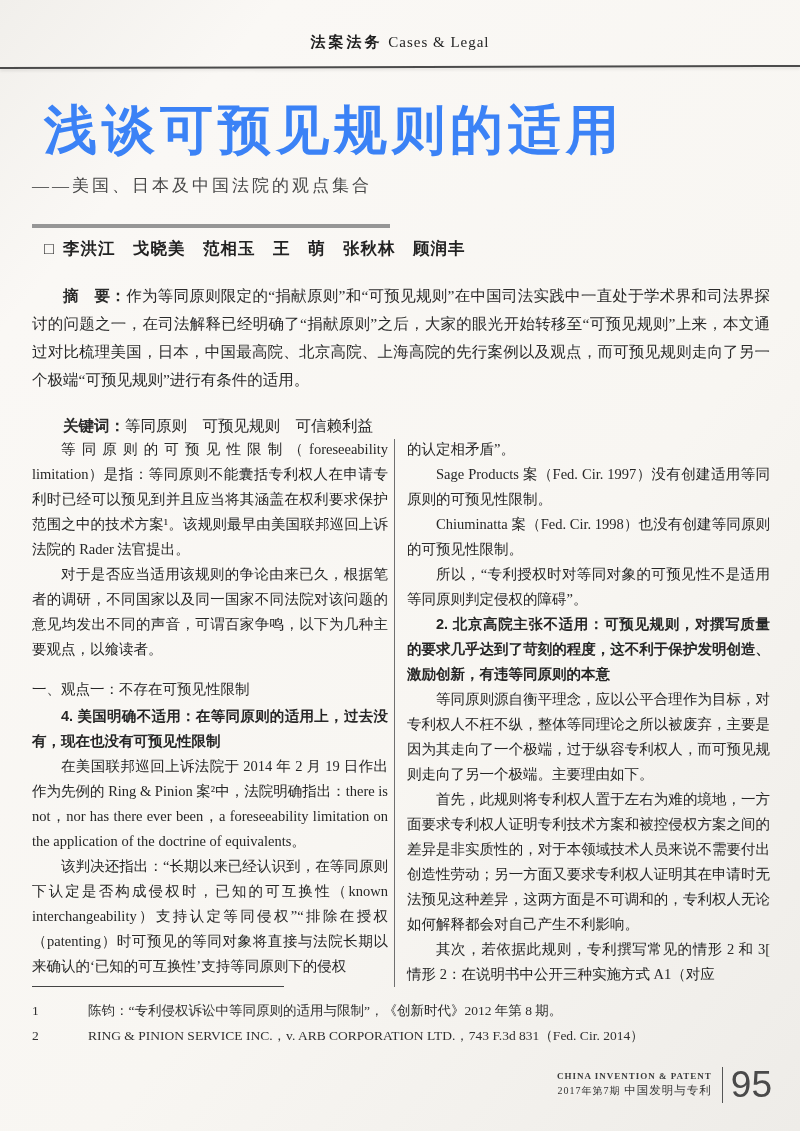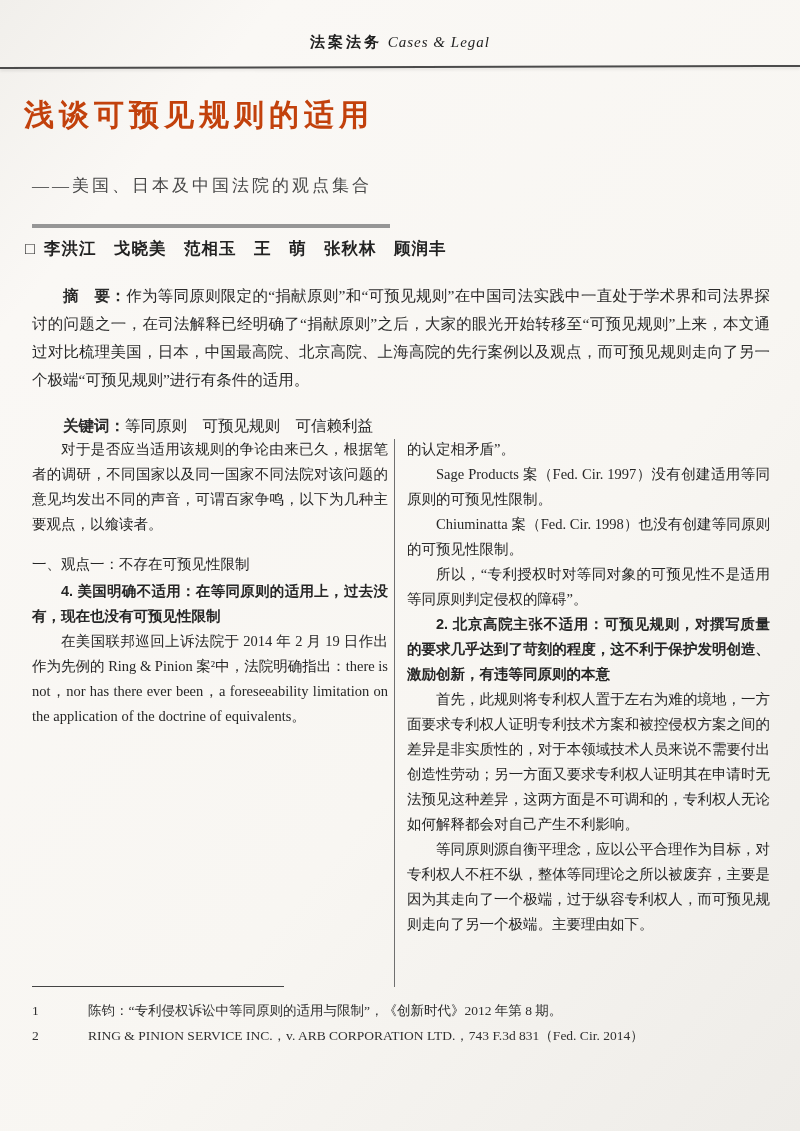--- a/index.html
+++ b/index.html
@@ -6,27 +6,27 @@
   body{
     width:800px;height:1131px;position:relative;overflow:hidden;
     background:linear-gradient(130deg,#f1efeb 0%,#faf8f5 16%,#f8f6f2 60%,#eeece8 100%);
     font-family:"Liberation Serif","DejaVu Serif",serif;
     color:#2d2d2d;
   }
   .page{position:absolute;inset:0;}
   
   .journal-section{position:absolute;top:33px;left:0;width:100%;text-align:center;font-size:15px;color:#1f1f1f;}
   .section-cn{font-family:"Liberation Sans","DejaVu Sans",sans-serif;font-weight:bold;letter-spacing:3px;text-align:right;}
-  .section-en{font-family:"Liberation Serif","DejaVu Serif",serif;margin-left:2px;letter-spacing:1px;font-style:italic;}
+  .section-en{font-family:"Liberation Serif","DejaVu Serif",serif;margin-left:2px;letter-spacing:1px;}
   .header-rule{position:absolute;top:66px;left:0;width:800px;height:2px;background:#4b4b4b;transform:rotate(-0.15deg);box-shadow:0 2px 3px rgba(0,0,0,0.10);}
   
-  .title{position:absolute;top:95px;left:24px;font-size:30px;font-weight:bold;color:#c2410c;letter-spacing:5px;font-family:"Liberation Serif","DejaVu Serif",serif;}
+  .title{position:absolute;top:95px;left:44px;font-size:53px;font-weight:bold;color:#3b82f6;letter-spacing:5px;font-family:"Liberation Serif","DejaVu Serif",serif;}
   .subtitle{position:absolute;top:174px;left:32px;font-size:17px;color:#484848;letter-spacing:3px;font-family:Liberation Serif, serif;}
   .authors-rule{position:absolute;top:224px;left:32px;width:358px;height:4px;background:#969696;}
-  .authors{position:absolute;top:238px;left:25px;font-size:16.5px;font-weight:bold;font-family:Liberation Serif, serif;color:#222;letter-spacing:1px;}
+  .authors{position:absolute;top:238px;left:44px;font-size:16.5px;font-weight:bold;font-family:Liberation Serif, serif;color:#222;letter-spacing:1px;}
   .author-marker{font-weight:normal;margin-right:8px;}
   
   .abstract{position:absolute;top:282px;left:32px;width:738px;font-size:15.5px;line-height:28px;text-align:justify;color:#2a2a2a;}
   .abstract p{margin:0;text-indent:2em;}
   .abstract .label{font-weight:bold;font-family:"Liberation Sans","DejaVu Sans",sans-serif;}
   .abstract .keywords{margin-top:18px;}
   
   .columns{position:absolute;top:437px;left:32px;width:738px;height:552px;display:flex;}
   .col{font-size:14.5px;line-height:25px;text-align:justify;color:#262626;}
   .col-left{width:356px;}
@@ -70,43 +70,54 @@
     <span class="author-marker">□</span><span>李洪江　戈晓美　范相玉　王　萌　张秋林　顾润丰</span>
   </div>
 
   <section class="abstract">
     <p><span class="label">摘　要：</span><span>作为等同原则限定的“捐献原则”和“可预见规则”在中国司法实践中一直处于学术界和司法界探讨的问题之一，在司法解释已经明确了“捐献原则”之后，大家的眼光开始转移至“可预见规则”上来，本文通过对比梳理美国，日本，中国最高院、北京高院、上海高院的先行案例以及观点，而可预见规则走向了另一个极端“可预见规则”进行有条件的适用。</span></p>
     <p class="keywords"><span class="label">关键词：</span><span>等同原则　可预见规则　可信赖利益</span></p>
   </section>
 
   <section class="columns">
     <div class="col col-left">
+      <p class="indent">等同原则的可预见性限制（foreseeability limitation）是指：等同原则不能囊括专利权人在申请专利时已经可以预见到并且应当将其涵盖在权利要求保护范围之中的技术方案¹。该规则最早由美国联邦巡回上诉法院的 Rader 法官提出。</p>
       <p class="indent">对于是否应当适用该规则的争论由来已久，根据笔者的调研，不同国家以及同一国家不同法院对该问题的意见均发出不同的声音，可谓百家争鸣，以下为几种主要观点，以飨读者。</p>
       <p class="h-section">一、观点一：不存在可预见性限制</p>
       <p class="h-sub">4. 美国明确不适用：在等同原则的适用上，过去没有，现在也没有可预见性限制</p>
       <p class="indent">在美国联邦巡回上诉法院于 2014 年 2 月 19 日作出作为先例的 Ring &amp; Pinion 案²中，法院明确指出：there is not，nor has there ever been，a foreseeability limitation on the application of the doctrine of equivalents。</p>
+      <p class="indent">该判决还指出：“长期以来已经认识到，在等同原则下认定是否构成侵权时，已知的可互换性（known interchangeability）支持认定等同侵权”“排除在授权（patenting）时可预见的等同对象将直接与法院长期以来确认的‘已知的可互换性’支持等同原则下的侵权</p>
     </div>
     <div class="col-divider"></div>
     <div class="col col-right">
       <p>的认定相矛盾”。</p>
       <p class="indent">Sage Products 案（Fed. Cir. 1997）没有创建适用等同原则的可预见性限制。</p>
       <p class="indent">Chiuminatta 案（Fed. Cir. 1998）也没有创建等同原则的可预见性限制。</p>
       <p class="indent">所以，“专利授权时对等同对象的可预见性不是适用等同原则判定侵权的障碍”。</p>
       <p class="h-sub">2. 北京高院主张不适用：可预见规则，对撰写质量的要求几乎达到了苛刻的程度，这不利于保护发明创造、激励创新，有违等同原则的本意</p>
+      <p class="indent">等同原则源自衡平理念，应以公平合理作为目标，对专利权人不枉不纵，整体等同理论之所以被废弃，主要是因为其走向了一个极端，过于纵容专利权人，而可预见规则走向了另一个极端。主要理由如下。</p>
       <p class="indent">首先，此规则将专利权人置于左右为难的境地，一方面要求专利权人证明专利技术方案和被控侵权方案之间的差异是非实质性的，对于本领域技术人员来说不需要付出创造性劳动；另一方面又要求专利权人证明其在申请时无法预见这种差异，这两方面是不可调和的，专利权人无论如何解释都会对自己产生不利影响。</p>
-      <p class="indent">等同原则源自衡平理念，应以公平合理作为目标，对专利权人不枉不纵，整体等同理论之所以被废弃，主要是因为其走向了一个极端，过于纵容专利权人，而可预见规则走向了另一个极端。主要理由如下。</p>
+      <p class="indent">其次，若依据此规则，专利撰写常见的情形 2 和 3[ 情形 2：在说明书中公开三种实施方式 A1（对应</p>
     </div>
   </section>
 
   <section class="footnotes">
     <div class="fn-rule"></div>
     <div class="fn">
       <span class="fn-num">1</span>
       <span class="fn-text">陈钧：“专利侵权诉讼中等同原则的适用与限制”，《创新时代》2012 年第 8 期。</span>
     </div>
     <div class="fn">
       <span class="fn-num">2</span>
       <span class="fn-text">RING &amp; PINION SERVICE INC.，v. ARB CORPORATION LTD.，743 F.3d 831（Fed. Cir. 2014）</span>
     </div>
   </section>
 
+  <div class="footer">
+    <div class="footer-text">
+      <div class="footer-en">CHINA INVENTION &amp; PATENT</div>
+      <div class="footer-cn"><span class="issue">2017年第7期</span> <span>中国发明与专利</span></div>
+    </div>
+    <div class="footer-sep"></div>
+    <div class="page-number">95</div>
+  </div>
 
 </div>
 
 </body></html>

